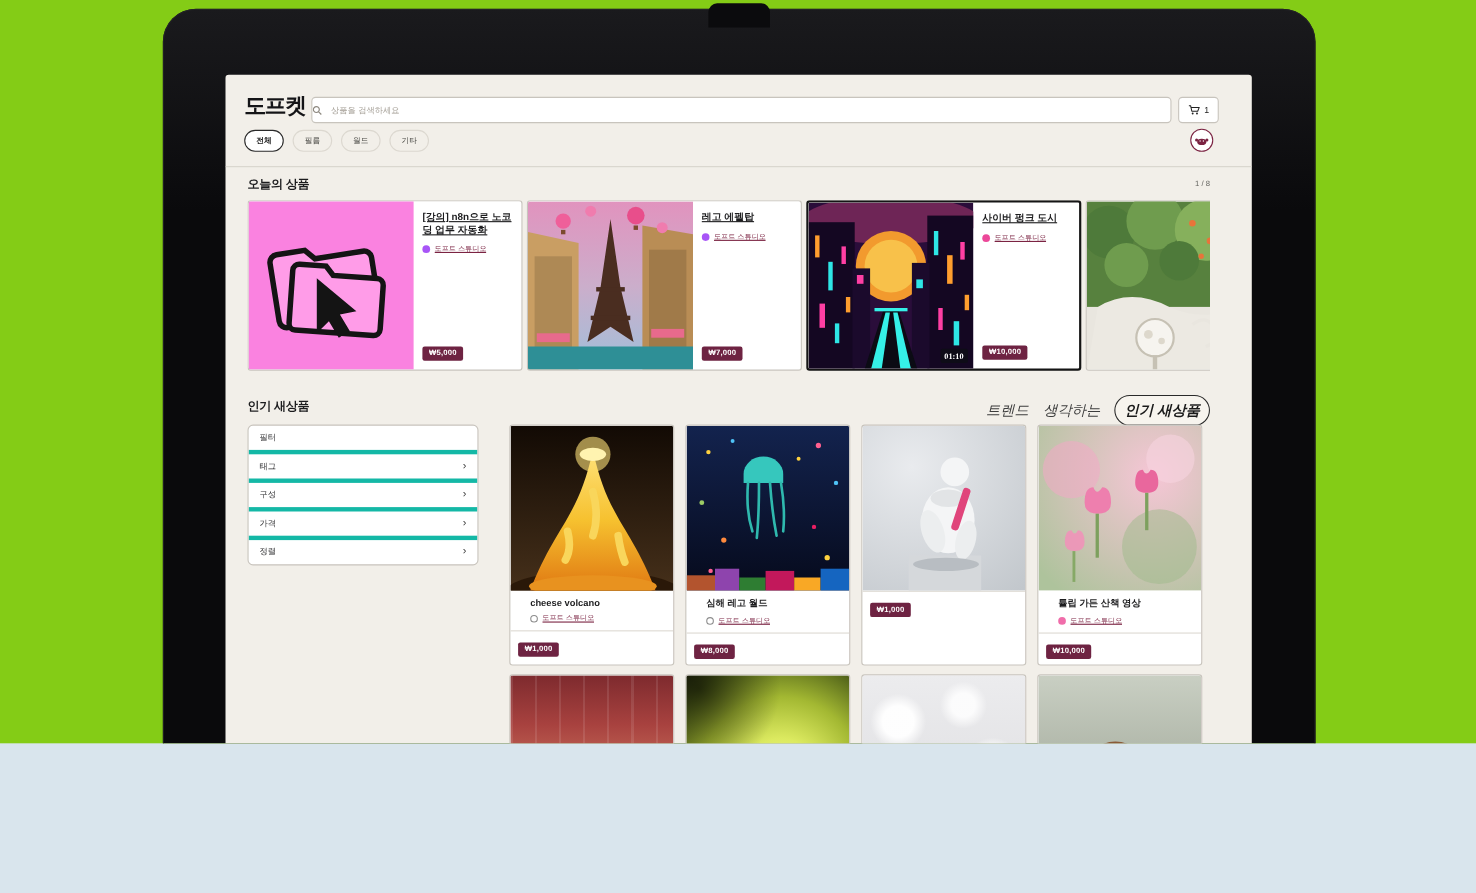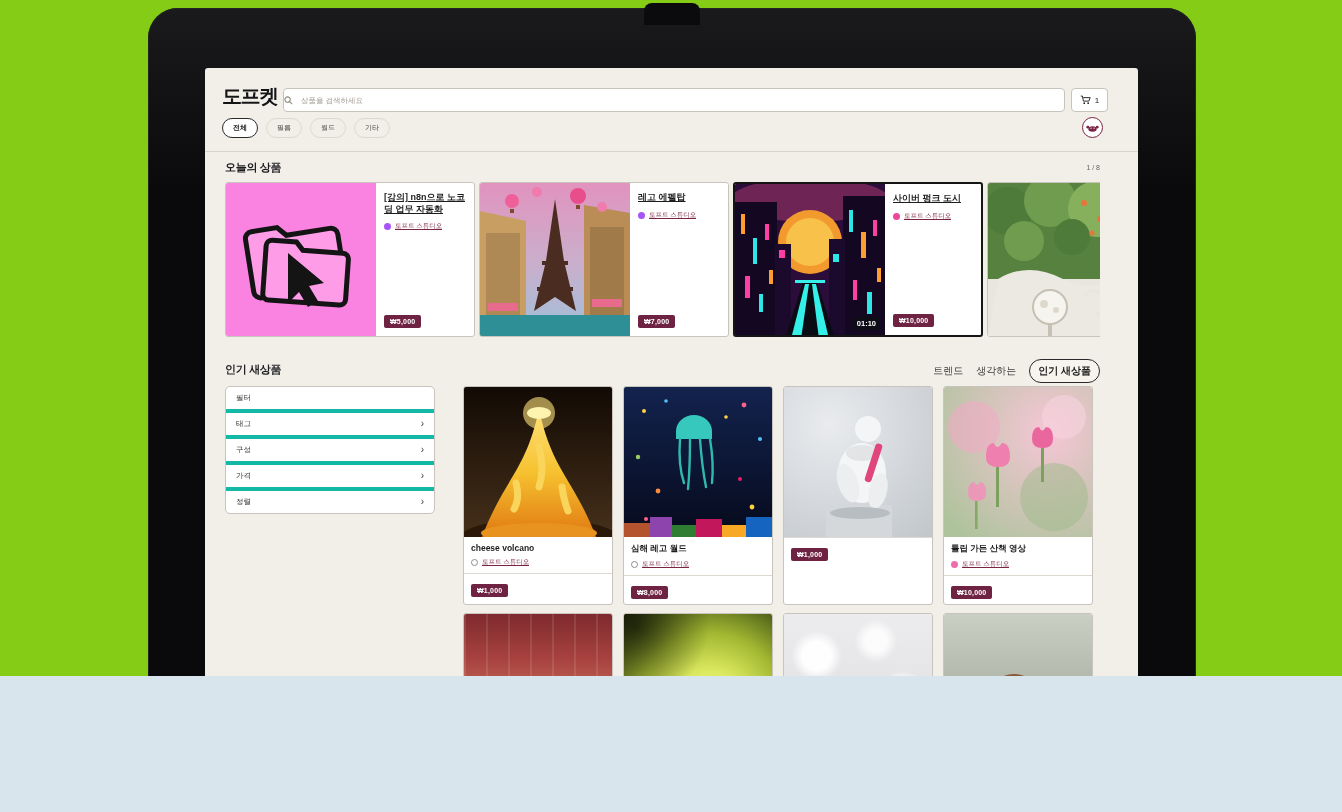--- a/index.html
+++ b/index.html
@@ -40,46 +40,46 @@
   .avatar{position:absolute;left:877px;top:49px;width:21px;height:21px;border-radius:50%;background:#fff;
        border:1.5px solid #7b2342;display:flex;align-items:center;justify-content:center;box-sizing:border-box;cursor:pointer;}
 
   .h2{position:absolute;font-size:11px;font-weight:900;color:#1c1c1e;letter-spacing:-.3px;}
   .pagination{position:absolute;left:820px;top:96px;width:75px;text-align:right;font-size:7px;color:#62625e;}
 
   .today-row{position:absolute;left:20px;top:114px;width:875px;height:160px;display:flex;gap:4px;overflow:hidden;}
   .tcard{flex:0 0 250px;height:155px;background:#fff;border:1px solid #c8c4bd;border-radius:3px;display:flex;
        overflow:hidden;box-sizing:border-box;cursor:pointer;}
   .tcard.selected{border:2px solid #151515;}
-  .timg{width:150px;height:100%;flex:none;position:relative;overflow:hidden;}
+  .timg{width:150px;height:100%;flex:none;position:relative;overflow:hidden;font-family:Liberation Serif, serif;}
   .tinfo{flex:1;padding:9px 8px 8px;display:flex;flex-direction:column;min-width:0;}
   .t-title{font-size:9px;font-weight:700;line-height:1.3;color:#1d1d1f;text-decoration:underline;}
   .studio{display:flex;align-items:center;gap:4px;margin-top:7px;min-width:0;}
   .dot{width:7px;height:7px;border-radius:50%;flex:none;box-sizing:border-box;}
   .studio-name{font-size:6.5px;color:#7b2342;text-decoration:underline;white-space:nowrap;overflow:hidden;}
   .price-badge{margin-top:auto;align-self:flex-start;background:#6e2342;color:#fff;font-size:7px;font-weight:700;
        padding:3px 6px;border-radius:2px;letter-spacing:.2px;}
   .duration{position:absolute;right:5px;bottom:5px;background:rgba(14,14,22,.88);color:#fff;font-size:7.5px;
        font-weight:700;padding:2px 4px;border-radius:2px;}
 
   .tabs{position:absolute;right:38px;top:291px;display:flex;align-items:center;gap:13px;}
-  .tab{font-size:10px;color:#3c3c3c;cursor:pointer;}
+  .tab{font-size:13px;color:#3c3c3c;cursor:pointer;font-style:italic;}
   .tab.pill{border:1px solid #2a2a2a;border-radius:999px;padding:4px 8px;background:#f7f4ee;font-weight:700;color:#1a1a1a;}
 
   .filterbox{position:absolute;left:20px;top:318px;width:210px;background:#fff;border:1px solid #c8c4bd;
        border-radius:5px;overflow:hidden;box-sizing:border-box;}
   .frow{display:flex;align-items:center;justify-content:space-between;padding:6px 10px;font-size:7.5px;
        color:#2e2e30;border-top:4px solid #14b8a6;cursor:pointer;}
   .frow:first-child{border-top:none;align-items:center;}
   .chev{font-size:10px;color:#3c3c3c;line-height:1;}
 
   .grid{position:absolute;left:258px;top:318px;width:637px;display:flex;flex-wrap:wrap;gap:8px 10px;}
   .pcard{width:150px;background:#fff;border:1px solid #c8c4bd;border-radius:3px;overflow:hidden;box-sizing:border-box;cursor:pointer;}
   .pimg{width:100%;height:150px;position:relative;overflow:hidden;}
-  .pinfo{padding:6px 7px 6px;}
+  .pinfo{padding:6px 18px 6px;}
   .p-title{font-size:8.5px;font-weight:700;color:#1d1d1f;white-space:nowrap;overflow:hidden;}
   .pinfo .studio{margin-top:5px;}
   .pprice{border-top:1px solid #ddd9d2;padding:5px 7px;}
 
   
   .art-folder{background:#fa82e0;}
   .art-room{background:
        repeating-linear-gradient(90deg,rgba(255,255,255,.10) 0 2px,transparent 2px 22px),
        linear-gradient(180deg,#7e2a2e 0%,#a8423f 30%,#cf7a63 68%,#e9b795 100%);}
   .art-ball{background:

